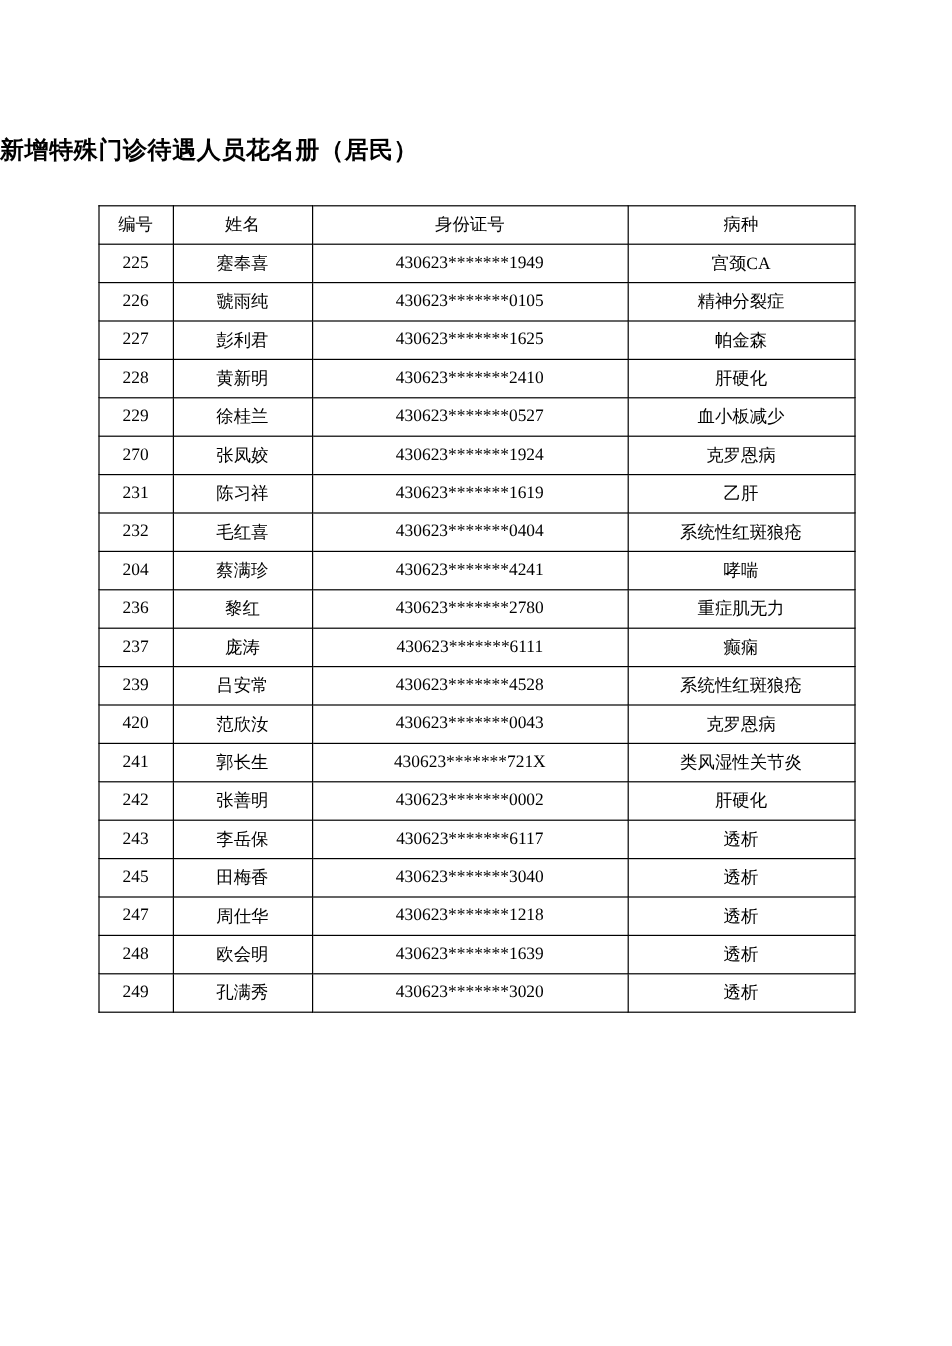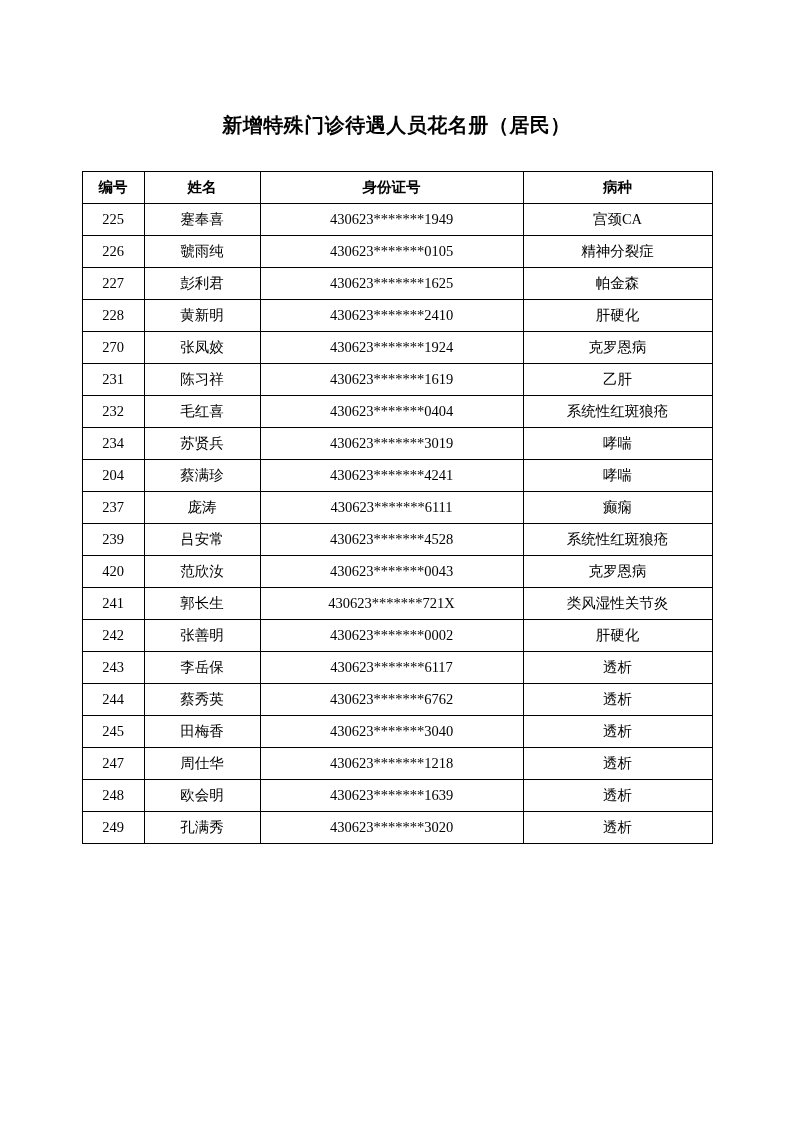--- a/index.html
+++ b/index.html
@@ -16,21 +16,21 @@
     overflow: hidden;
   }
   .page {
     width: 793px;
     height: 1122px;
     box-sizing: border-box;
     padding: 0;
     position: relative;
   }
   .doc-title {
-    text-align: center;
+    text-align: left;
     font-size: 20px;
     font-weight: bold;
     letter-spacing: 0.5px;
     margin: 0;
     padding-top: 112px;
     padding-bottom: 0;
     font-family: "Liberation Serif", "DejaVu Serif", serif;
   }
   .table-wrap {
     margin: 32px auto 0 auto;
@@ -47,21 +47,21 @@
     text-align: center;
     vertical-align: middle;
     height: 31px;
     font-size: 14.5px;
     font-family: "Liberation Serif", "DejaVu Serif", serif;
     padding: 0 2px;
     white-space: nowrap;
     overflow: hidden;
   }
   table.roster th {
-    font-weight: bold;
+    font-weight: normal;
   }
   col.c-id { width: 62px; }
   col.c-name { width: 116px; }
   col.c-idcard { width: 263px; }
   col.c-disease { width: 189px; }
   td.idcard {
     font-family: "Liberation Serif", "DejaVu Serif", serif;
     letter-spacing: 0px;
     font-size: 14px;
   }
@@ -112,50 +112,56 @@
             <td class="idcard">430623*******1625</td>
             <td class="disease">帕金森</td>
           </tr>
           <tr>
             <td class="seq">228</td>
             <td class="name">黄新明</td>
             <td class="idcard">430623*******2410</td>
             <td class="disease">肝硬化</td>
           </tr>
           <tr>
+            <td class="seq">229</td>
+            <td class="name">徐桂兰</td>
+            <td class="idcard">430623*******0527</td>
+            <td class="disease">血小板减少</td>
+          </tr>
+          <tr>
             <td class="seq">270</td>
             <td class="name">张凤姣</td>
             <td class="idcard">430623*******1924</td>
             <td class="disease">克罗恩病</td>
           </tr>
           <tr>
             <td class="seq">231</td>
             <td class="name">陈习祥</td>
             <td class="idcard">430623*******1619</td>
             <td class="disease">乙肝</td>
           </tr>
           <tr>
             <td class="seq">232</td>
             <td class="name">毛红喜</td>
             <td class="idcard">430623*******0404</td>
             <td class="disease">系统性红斑狼疮</td>
           </tr>
           <tr>
-            <td class="seq">234</td>
-            <td class="name">苏贤兵</td>
-            <td class="idcard">430623*******3019</td>
-            <td class="disease">哮喘</td>
-          </tr>
-          <tr>
             <td class="seq">204</td>
             <td class="name">蔡满珍</td>
             <td class="idcard">430623*******4241</td>
             <td class="disease">哮喘</td>
           </tr>
           <tr>
+            <td class="seq">236</td>
+            <td class="name">黎红</td>
+            <td class="idcard">430623*******2780</td>
+            <td class="disease">重症肌无力</td>
+          </tr>
+          <tr>
             <td class="seq">237</td>
             <td class="name">庞涛</td>
             <td class="idcard">430623*******6111</td>
             <td class="disease">癫痫</td>
           </tr>
           <tr>
             <td class="seq">239</td>
             <td class="name">吕安常</td>
             <td class="idcard">430623*******4528</td>
             <td class="disease">系统性红斑狼疮</td>
@@ -178,26 +184,20 @@
             <td class="idcard">430623*******0002</td>
             <td class="disease">肝硬化</td>
           </tr>
           <tr>
             <td class="seq">243</td>
             <td class="name">李岳保</td>
             <td class="idcard">430623*******6117</td>
             <td class="disease">透析</td>
           </tr>
           <tr>
-            <td class="seq">244</td>
-            <td class="name">蔡秀英</td>
-            <td class="idcard">430623*******6762</td>
-            <td class="disease">透析</td>
-          </tr>
-          <tr>
             <td class="seq">245</td>
             <td class="name">田梅香</td>
             <td class="idcard">430623*******3040</td>
             <td class="disease">透析</td>
           </tr>
           <tr>
             <td class="seq">247</td>
             <td class="name">周仕华</td>
             <td class="idcard">430623*******1218</td>
             <td class="disease">透析</td>

